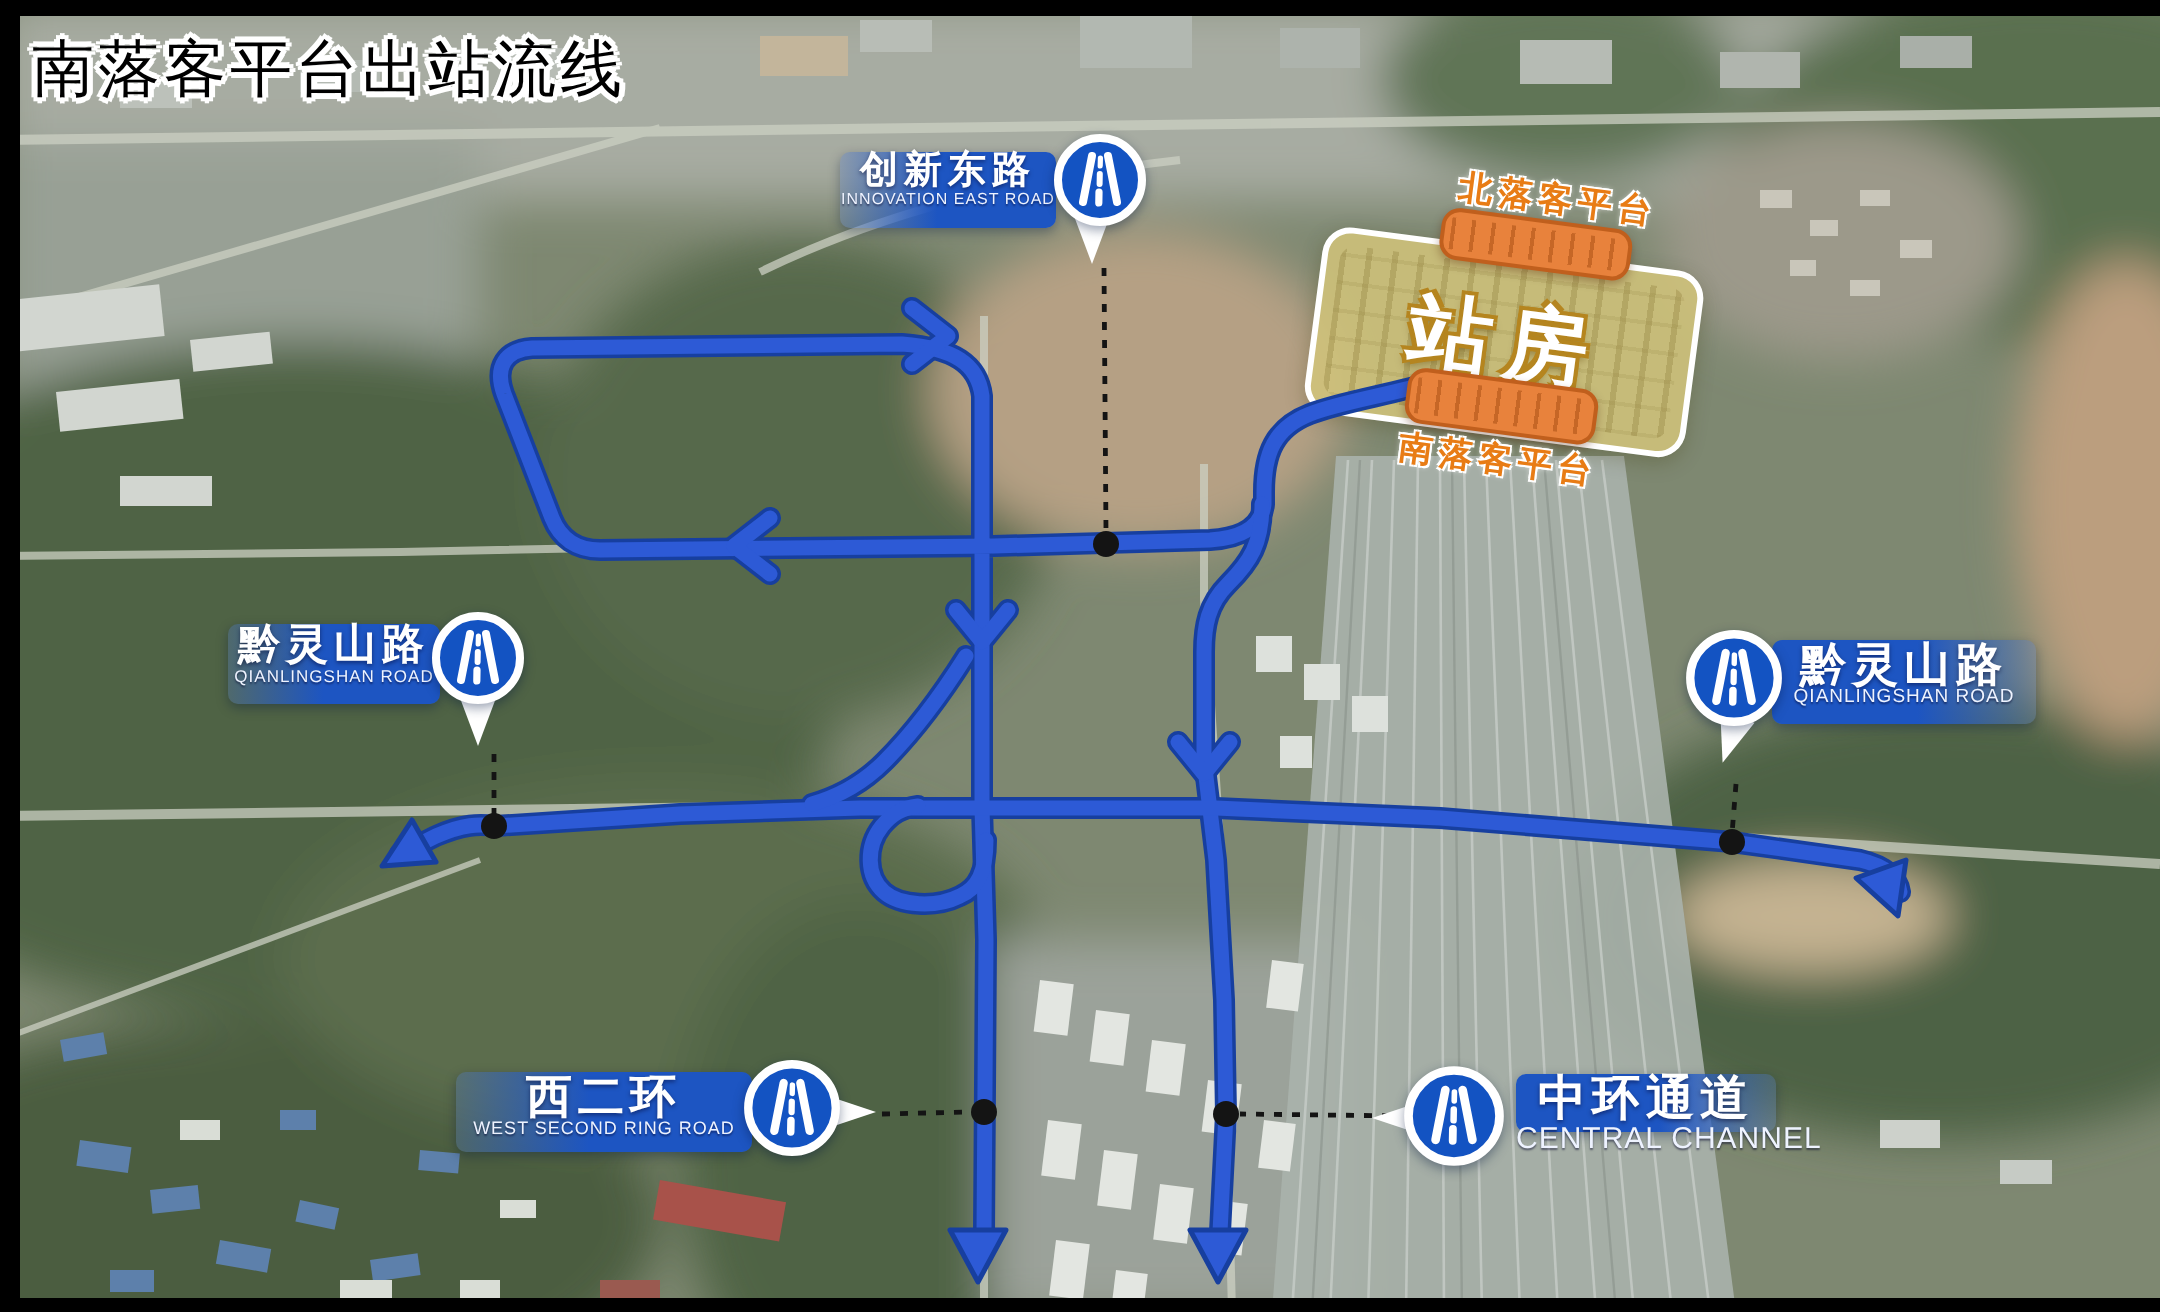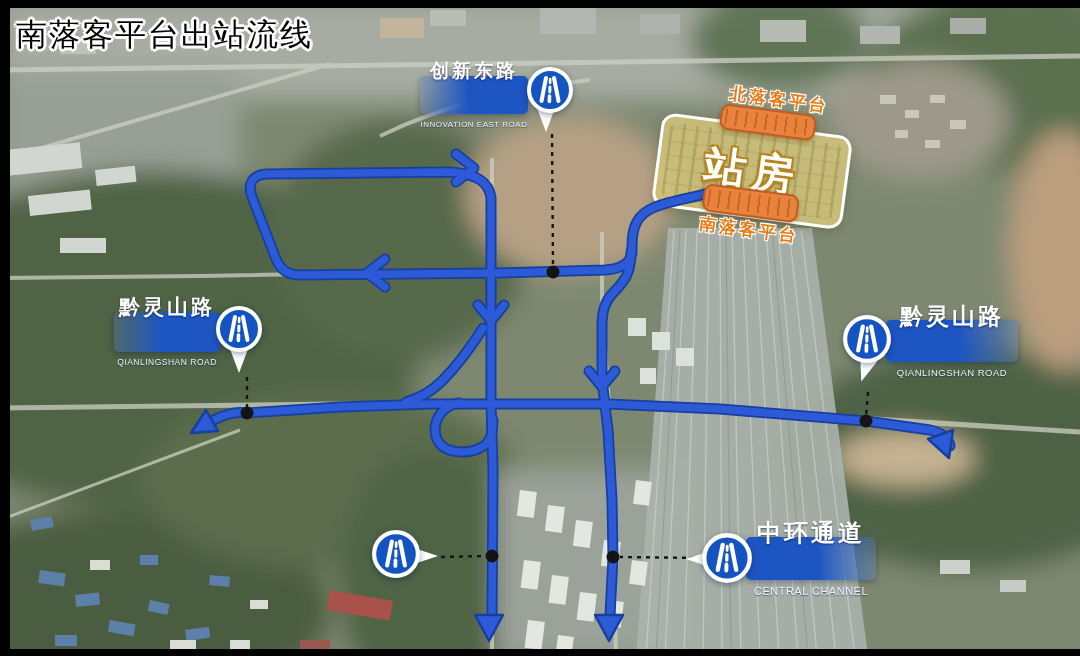--- a/index.html
+++ b/index.html
@@ -12,22 +12,22 @@
   .frame.left{left:0;top:0;width:10px;height:656px;}
   .frame.bottom{left:0;top:649px;width:1080px;height:7px;}
   
   .title{position:absolute;left:16px;top:14px;z-index:30;font-size:31px;font-weight:400;
          letter-spacing:2px;color:#000;
          text-shadow:-2px -2px 0 #fff,2px -2px 0 #fff,-2px 2px 0 #fff,2px 2px 0 #fff,
                      -3px 0 0 #fff,3px 0 0 #fff,0 -3px 0 #fff,0 3px 0 #fff;}
   
   .balloon{position:absolute;z-index:25;}
   .band{position:absolute;border-radius:5px;color:#fff;text-align:center;
-        display:flex;flex-direction:column;justify-content:center;
-        box-shadow:0 2px 6px rgba(0,20,60,.35);gap:40px;}
+        display:flex;flex-direction:column;
+        box-shadow:0 2px 6px rgba(0,20,60,.35);}
   .band .zh{font-weight:bold;line-height:1.05;letter-spacing:3px;text-shadow:0 1px 2px rgba(0,0,40,.5);}
   .band .en{color:#eef3ff;line-height:1.1;letter-spacing:.5px;white-space:nowrap;text-shadow:0 1px 1px rgba(0,0,40,.5);}
   .fade-left{background:linear-gradient(90deg,rgba(80,120,200,.30),#1d55c2 45%,#1d55c2);}
   .fade-right{background:linear-gradient(270deg,rgba(80,120,200,.30),#1d55c2 45%,#1d55c2);}
   .sign{position:absolute;filter:drop-shadow(0 2px 3px rgba(0,20,60,.4));}
   .tail{position:absolute;width:0;height:0;}
   .tail.down{border-left:9px solid transparent;border-right:9px solid transparent;border-top:24px solid #fff;}
   .tail.right{border-top:8px solid transparent;border-bottom:8px solid transparent;border-left:24px solid #fff;}
   .tail.leftp{border-top:8px solid transparent;border-bottom:8px solid transparent;border-right:24px solid #fff;}
   
@@ -287,31 +287,35 @@
     <div class="band fade-right" style="left:44px;top:6px;width:132px;height:42px">
       <div class="zh" style="font-size:23px">黔灵山路</div>
       <div class="en" style="font-size:9.5px">QIANLINGSHAN ROAD</div>
     </div>
     <svg class="sign" style="left:0;top:0" width="50" height="50">
         <use href="#roadsign"></use>
       </svg>
   </div>
 
   <div class="balloon" style="left:228px;top:529px;width:220px;height:60px">
+    <div class="band fade-left" style="left:0;top:7px;width:148px;height:40px">
+      <div class="zh" style="font-size:23px">西二环</div>
+      <div class="en" style="font-size:9px">WEST SECOND RING ROAD</div>
+    </div>
     <div class="tail right" style="left:186px;top:19px"></div>
     <svg class="sign" style="left:143px;top:0" width="50" height="50">
         <use href="#roadsign"></use>
       </svg>
   </div>
 
   <div class="balloon" style="left:686px;top:532px;width:220px;height:60px">
     <div class="tail leftp" style="left:0;top:19px"></div>
-    <div class="band fade-right" style="left:60px;top:5px;width:130px;height:43px">
+    <div class="band fade-right" style="left:72px;top:5px;width:130px;height:29px">
       <div class="zh" style="font-size:24px">中环通道</div>
-      <div class="en" style="font-size:11px">CENTRAL CHANNEL</div>
+      <div class="en" style="font-size:15px">CENTRAL CHANNEL</div>
     </div>
     <svg class="sign" style="left:15px;top:0" width="52" height="52">
         <use href="#roadsign"></use>
       </svg>
   </div>
 
   <div class="title">南落客平台出站流线</div>
 
   <div class="frame top"></div>
   <div class="frame left"></div>

